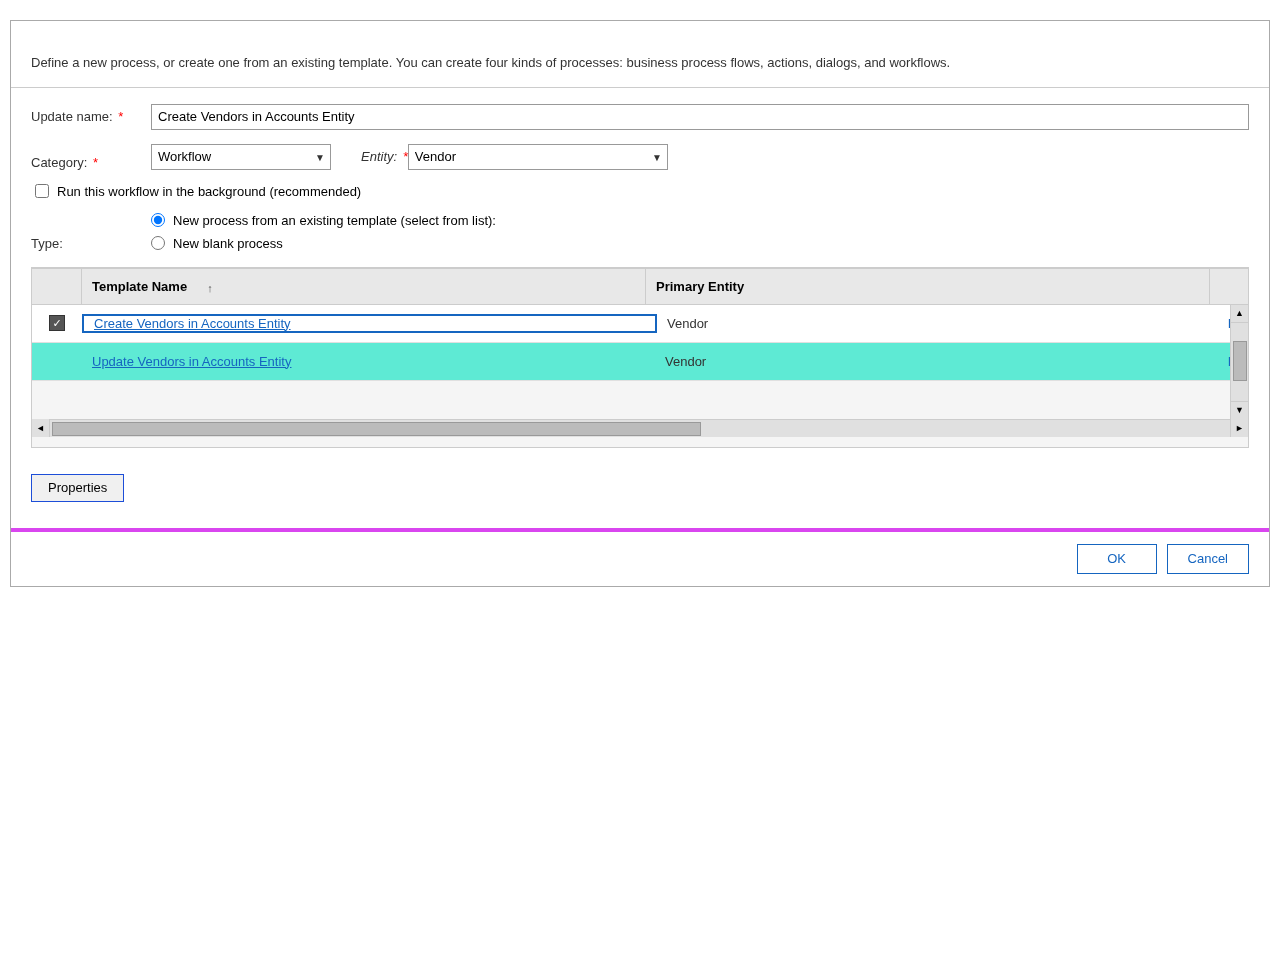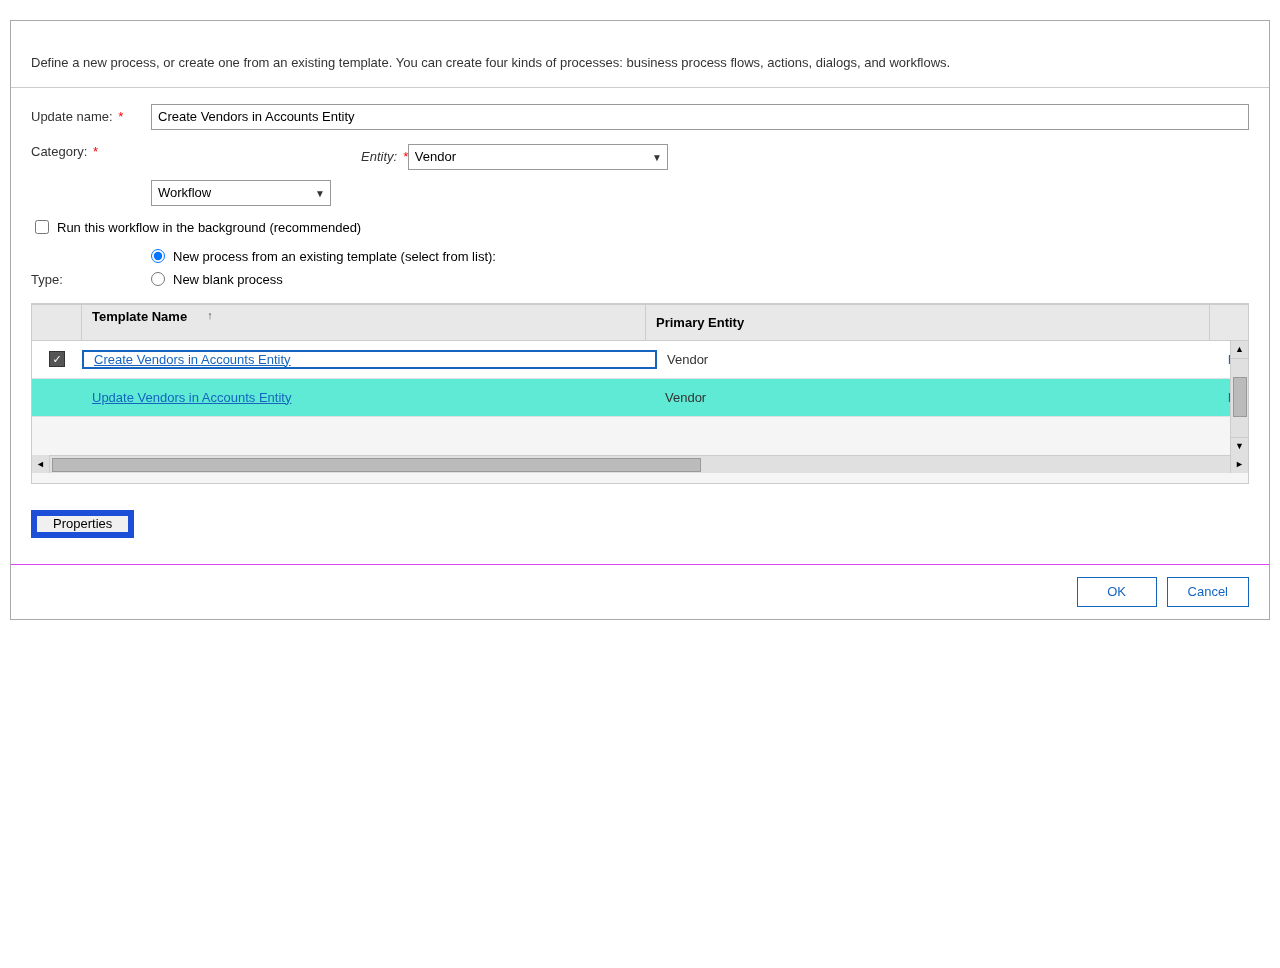--- a/index.html
+++ b/index.html
@@ -69,21 +69,20 @@
       border: 1px solid #999;
       padding: 2px 6px;
       font-size: 13px;
       font-family: 'Segoe UI', Arial, sans-serif;
       color: #000;
     }
 
     .form-select-wrapper {
       position: relative;
       display: inline-block;
-      margin-top: 36px;
     }
 
     .form-select {
       appearance: none;
       -webkit-appearance: none;
       height: 26px;
       border: 1px solid #999;
       padding: 2px 28px 2px 6px;
       font-size: 13px;
       font-family: 'Segoe UI', Arial, sans-serif;
@@ -98,21 +97,21 @@
       right: 6px;
       top: 50%;
       transform: translateY(-50%);
       pointer-events: none;
       font-size: 10px;
       color: #333;
     }
 
     .category-row {
       display: flex;
-      align-items: flex-start;
+      align-items: flex-end;
       margin-bottom: 14px;
     }
 
     .entity-group {
       display: flex;
       align-items: center;
       margin-left: 30px;
     }
 
     .entity-label {
@@ -208,25 +207,25 @@
       width: 50px;
       display: flex;
       align-items: center;
       justify-content: center;
       border-right: 1px solid #ccc;
       height: 100%;
     }
 
     .th-template-name {
       flex: 1;
-      padding: 4px 10px;
+      padding: 10px 10px;
       font-weight: bold;
       font-size: 13px;
       display: flex;
-      align-items: flex-start;
+      align-items: flex-end;
       gap: 20px;
       border-right: 1px solid #ccc;
       height: 100%;
     }
 
     .th-primary-entity {
       flex: 1;
       padding: 0 10px;
       font-weight: bold;
       font-size: 13px;
@@ -397,30 +396,30 @@
       flex-shrink: 0;
     }
 
     .properties-section {
       padding: 10px 0 10px 0;
     }
 
     .properties-btn {
       height: 28px;
       padding: 0 16px;
-      border: 6px solid #1d4ed8;
+      border: 1px solid #1d4ed8;
       background: #f0f0f0;
       font-size: 13px;
       font-family: 'Segoe UI', Arial, sans-serif;
       cursor: pointer;
       color: #000;
     }
 
     .dialog-footer {
-      border-top: 1px solid #d946ef;
+      border-top: 4px solid #d946ef;
       padding: 12px 20px;
       display: flex;
       justify-content: flex-end;
       gap: 10px;
       background: #fff;
     }
 
     .footer-btn {
       height: 30px;
       min-width: 80px;

